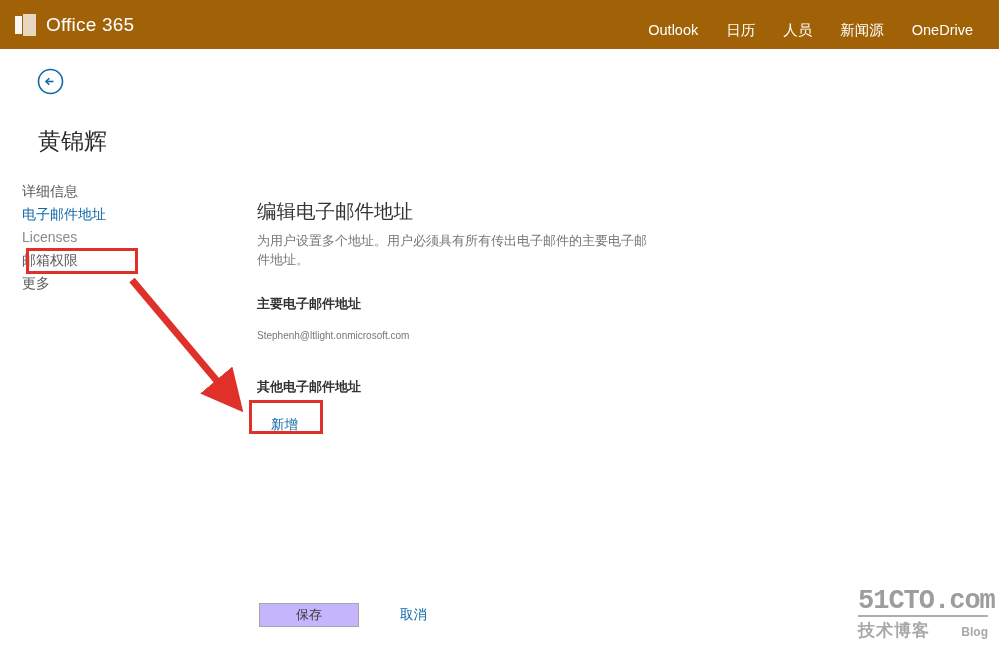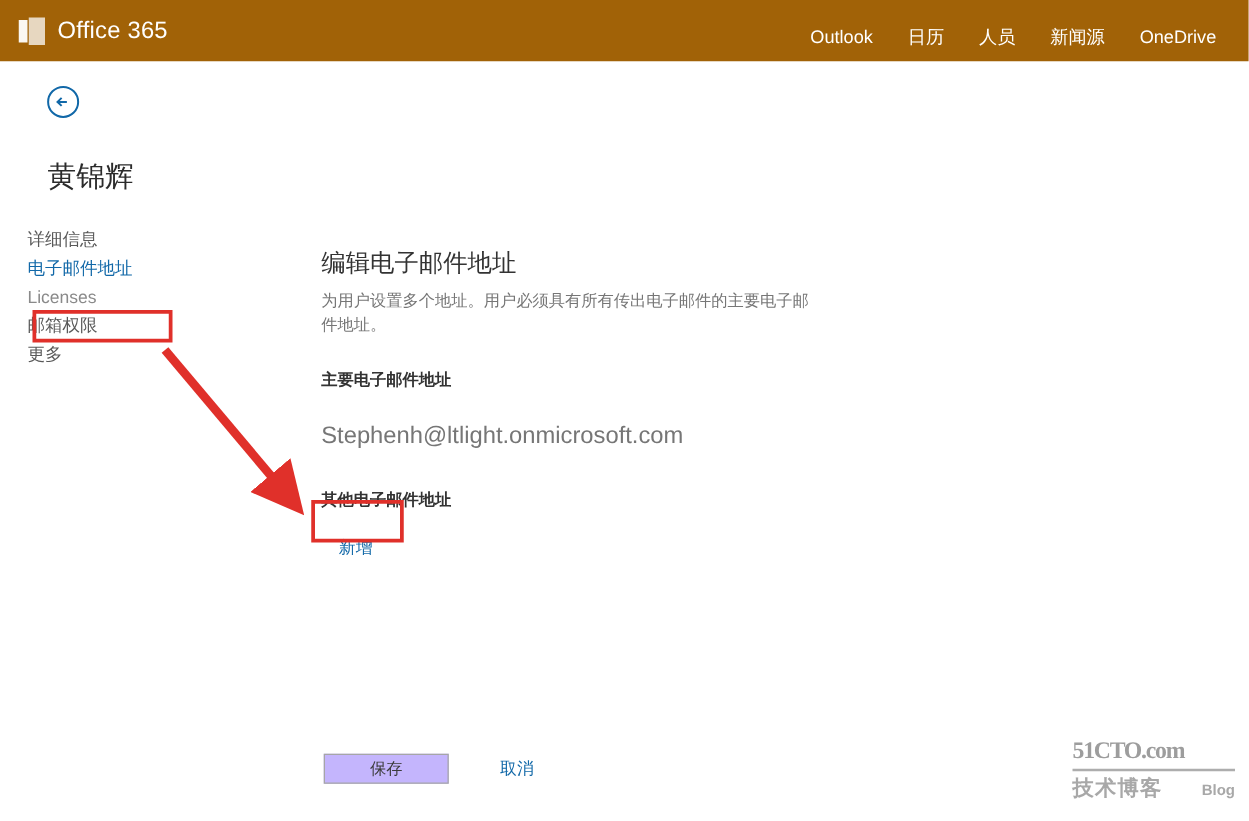--- a/index.html
+++ b/index.html
@@ -132,22 +132,22 @@
     width: 398px;
   }
   .field-group { margin-top: 26px; }
   .field-label {
     font-size: 13px;
     font-weight: bold;
     color: #333333;
     line-height: 18px;
   }
   .field-value {
-    margin-top: 27px;
-    font-size: 19px;
+    margin-top: 14px;
+    font-size: 10px;
     color: #767676;
     line-height: 18px;
   }
   #other-email-group { margin-top: 33px; }
   #add-link-wrap {
     margin-top: 14px;
     display: inline-block;
   }
   #add-link {
     display: inline-block;
@@ -206,26 +206,26 @@
   
   #watermark {
     position: absolute;
     left: 858px;
     top: 588px;
     width: 130px;
     user-select: none;
     pointer-events: none;
   }
   #watermark .wm-top {
-    font-size: 19px;
+    font-size: 27px;
     font-weight: bold;
     color: #9d9d9d;
     letter-spacing: -1px;
     line-height: 26px;
-    font-family: Liberation Serif, serif;
+    font-family: Liberation Mono, monospace;
   }
   #watermark .wm-rule {
     height: 2px;
     background: #adadad;
     margin: 1px 0 2px 0;
   }
   #watermark .wm-bottom {
     display: flex;
     align-items: baseline;
     justify-content: space-between;

